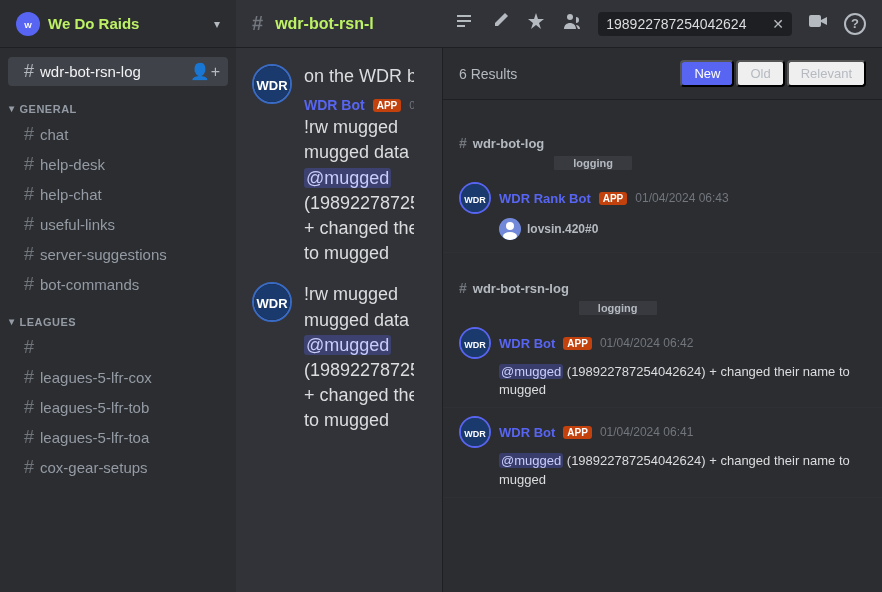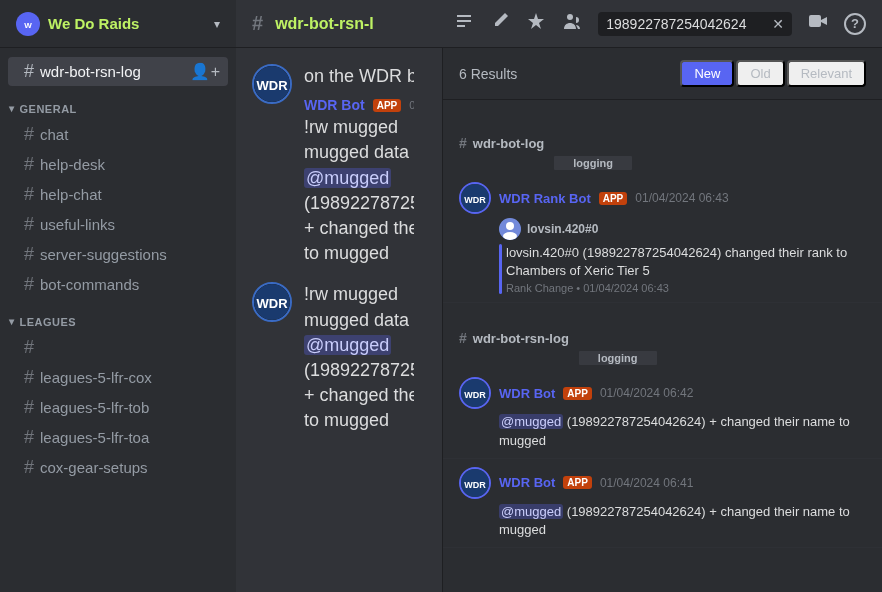--- a/index.html
+++ b/index.html
@@ -282,27 +282,20 @@
             <div class="sub-avatar" style="background:#5b6ea6;width:22px;height:22px;border-radius:50;overflow:hidden;">
               <svg width="22" height="22" viewBox="0 0 22 22">
                   <circle cx="11" cy="11" r="11" fill="#7289da"></circle>
                   <circle cx="11" cy="8" r="4" fill="#fff"></circle>
                   <ellipse cx="11" cy="18" rx="7" ry="4" fill="#fff"></ellipse>
                 </svg>
             </div>
             <span class="sub-name">lovsin.420#0</span>
           </div>
 
-          <div class="embed-container">
-            <div class="blue-bar"></div>
-            <div class="embed-content">
-              <div class="embed-text">lovsin.420#0 (198922787254042624) changed their rank to Chambers of Xeric Tier 5</div>
-              <div class="embed-footer">Rank Change • 01/04/2024 06:43</div>
-            </div>
-          </div>
         </div>
 
         <div class="result-channel-header">
           <span class="hash">#</span>
           <span>wdr-bot-rsn-log</span>
           <span class="tag">logging</span>
         </div>
 
         <div class="result-message">
           <div class="result-msg-header">

